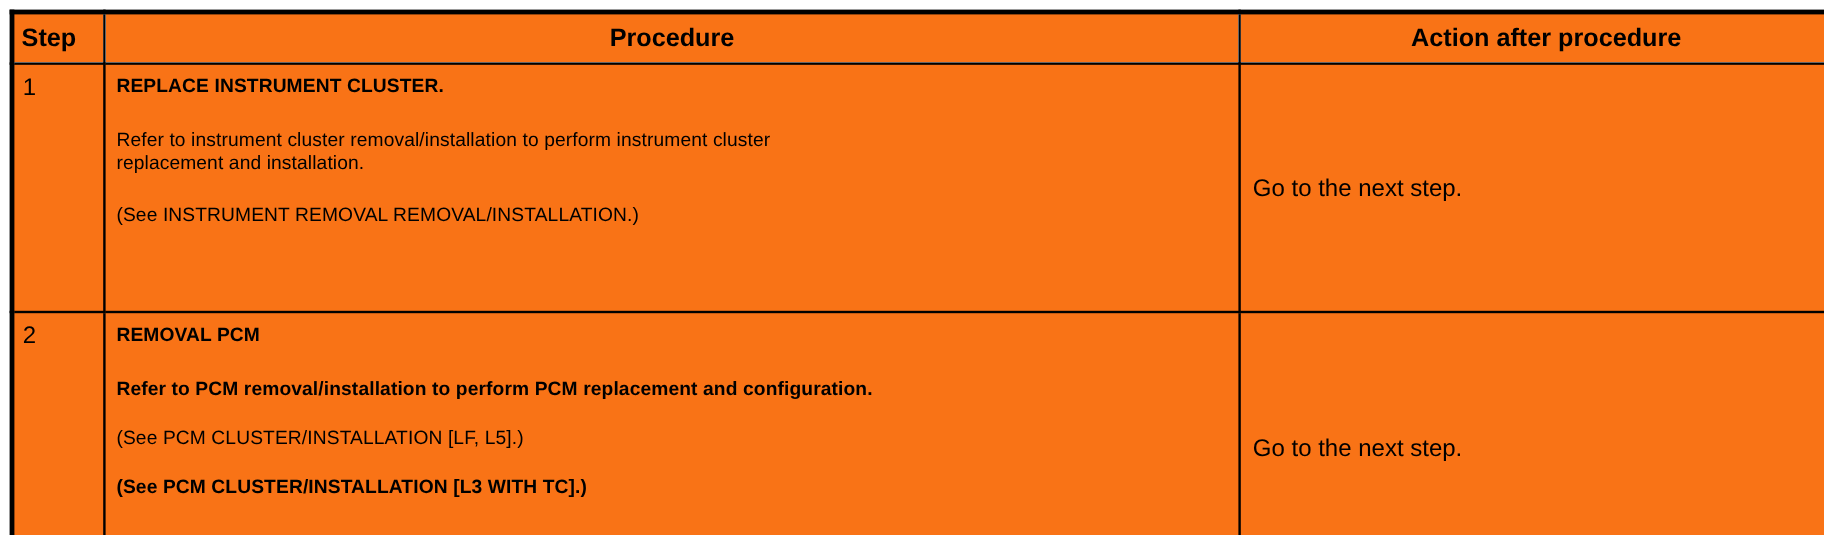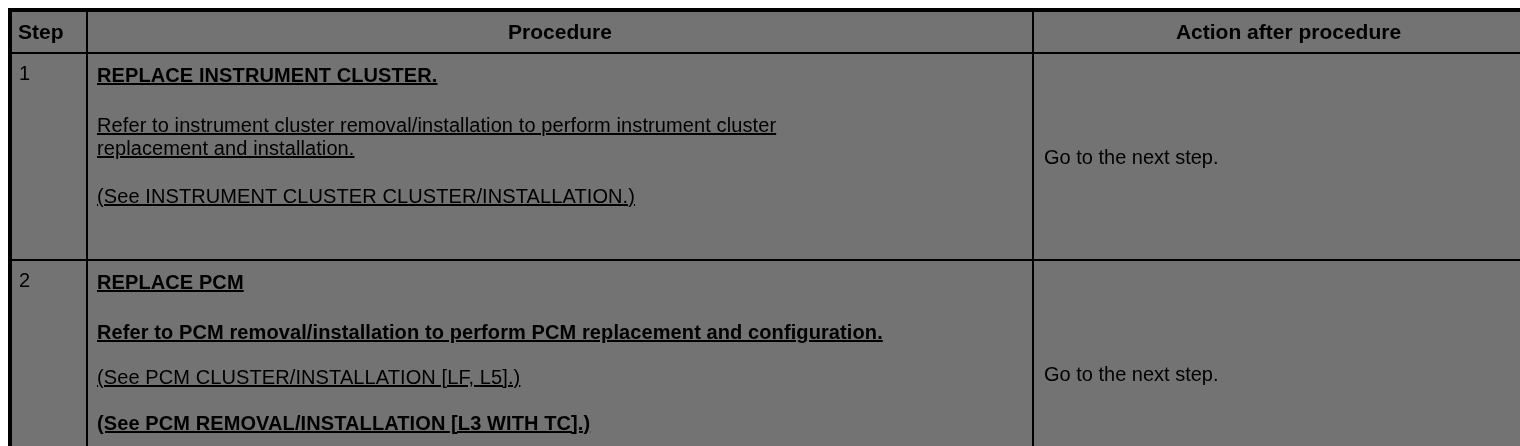--- a/index.html
+++ b/index.html
@@ -46,21 +46,21 @@
     border: 4px solid #000000;
   }
 
   .col-step   { width: 62px; }
   .col-proc   { width: 932px; }
   .col-action { width: 497px; }
 
   th, td {
     vertical-align: top;
     padding: 0;
-    background: #737373;
+    background: #f97316;
   }
 
   
   .hdr-cell {
     height: 40px;
     font-weight: bold;
     font-size: 21px;
     line-height: 40px;
     padding: 0 6px;
     white-space: nowrap;
@@ -85,25 +85,24 @@
     padding: 0 12px 0 10px;
     vertical-align: middle;
     font-size: 20px;
     line-height: 1.2;
   }
 
   .row1 .proc-cell { height: 185px; }
   .row2 .proc-cell { height: 205px; }
 
   .line {
-    font-size: 20px;
+    font-size: 16px;
     line-height: 1.18;
     letter-spacing: 0.1px;
     margin: 0;
-    text-decoration: underline;
   }
   .line.bold { font-weight: bold; }
   .line.heavy { font-weight: bold; }
 
   
   .gap-1 { margin-top: 26px; }
   .gap-2 { margin-top: 24px; }
   .gap-3 { margin-top: 22px; }
 </style>
 </head>
@@ -120,34 +119,34 @@
         <th class="hdr-cell hdr-center col-action">Action after procedure</th>
       </tr>
 
       <tr class="row1">
         <td class="step-cell">1</td>
 
         <td class="proc-cell">
           <p class="line bold">REPLACE INSTRUMENT CLUSTER.</p>
           <p class="line gap-1">Refer to instrument cluster removal/installation to perform instrument cluster</p>
           <p class="line">replacement and installation.</p>
-          <p class="line gap-2">(See INSTRUMENT CLUSTER CLUSTER/INSTALLATION.)</p>
+          <p class="line gap-2">(See INSTRUMENT REMOVAL REMOVAL/INSTALLATION.)</p>
         </td>
 
         <td class="action-cell">Go to the next step.</td>
       </tr>
 
       <tr class="row2">
         <td class="step-cell">2</td>
 
         <td class="proc-cell">
-          <p class="line bold">REPLACE PCM</p>
+          <p class="line bold">REMOVAL PCM</p>
           <p class="line heavy gap-1">Refer to PCM removal/installation to perform PCM replacement and configuration.</p>
           <p class="line gap-3">(See PCM CLUSTER/INSTALLATION [LF, L5].)</p>
-          <p class="line heavy gap-3">(See PCM REMOVAL/INSTALLATION [L3 WITH TC].)</p>
+          <p class="line heavy gap-3">(See PCM CLUSTER/INSTALLATION [L3 WITH TC].)</p>
         </td>
 
         <td class="action-cell">Go to the next step.</td>
       </tr>
 
     </tbody>
   </table>
 
 </div>
 

